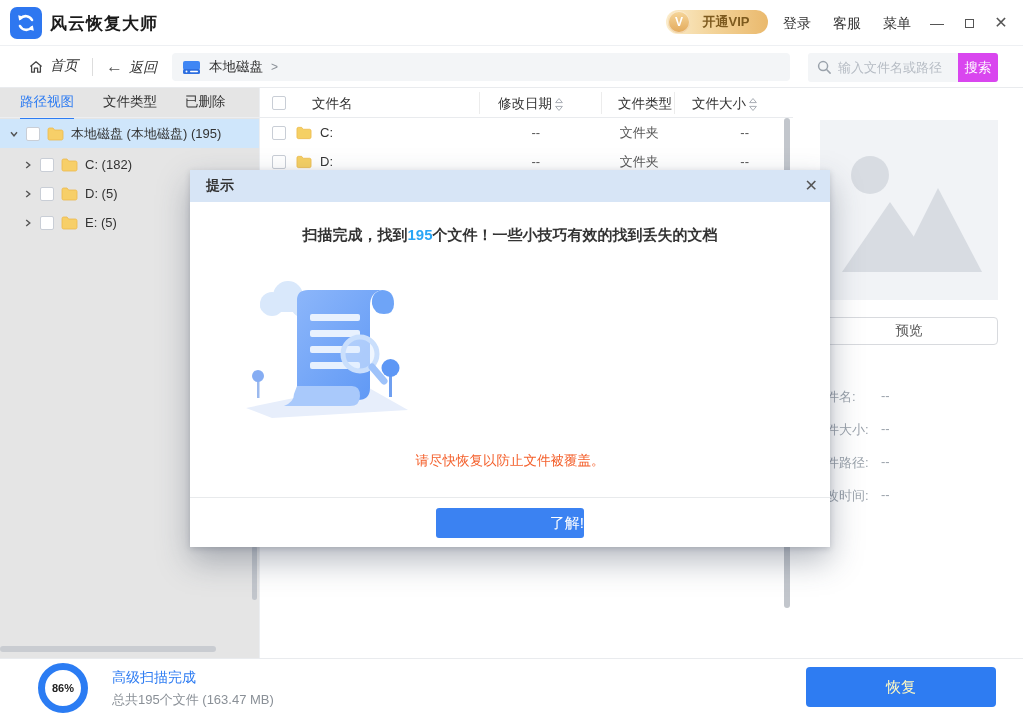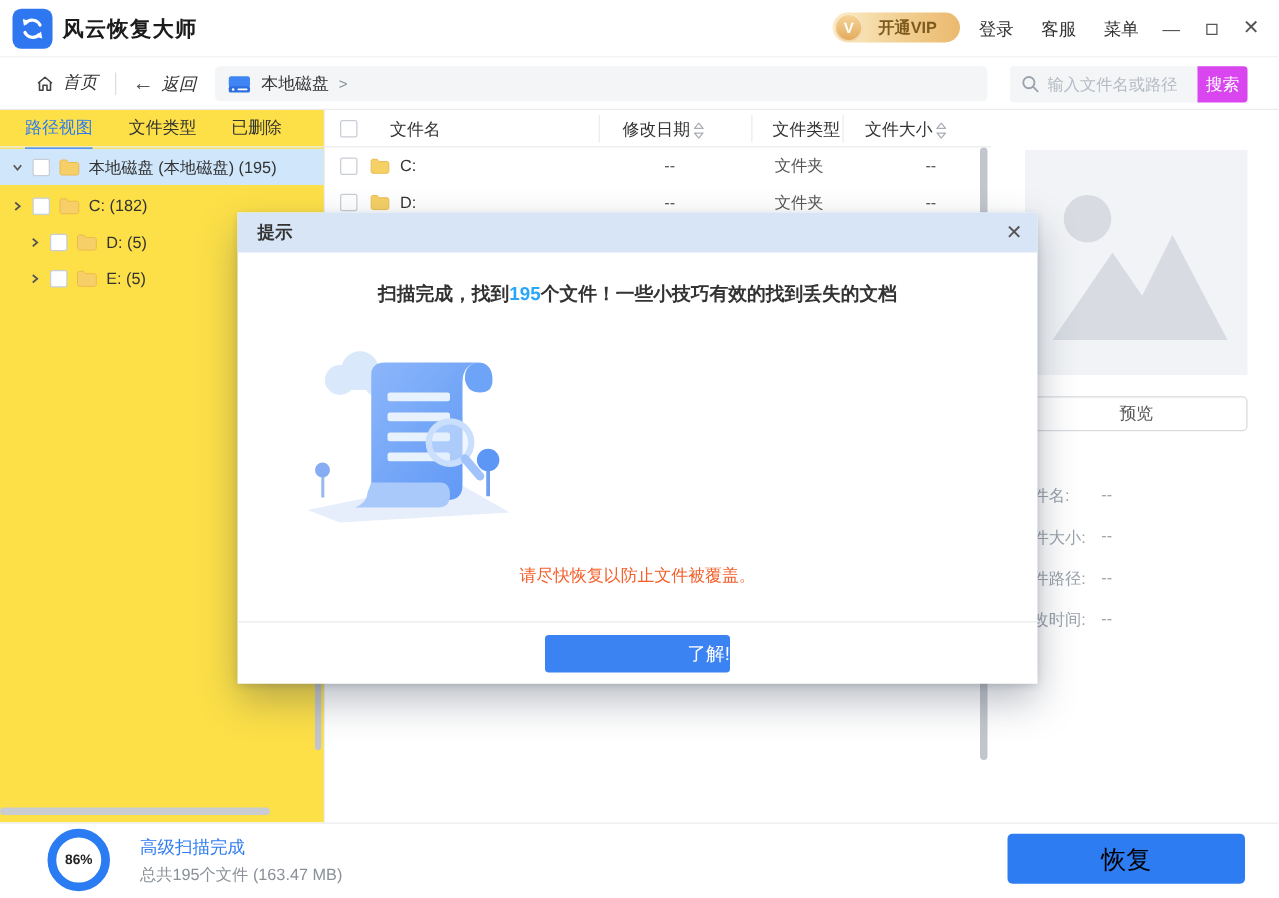--- a/index.html
+++ b/index.html
@@ -26,21 +26,21 @@
   .back-arrow { font-size:17px; color:#555; }
   .breadcrumb-bar { position:absolute; left:172px; top:7px; width:618px; height:28px; background:#f3f5f7; border-radius:4px; display:flex; align-items:center; padding-left:10px; gap:8px; }
   .crumb { font-size:13.5px; color:#333; cursor:pointer; }
   .crumb-sep { font-size:12px; color:#8a9097; }
   .searchbox { position:absolute; left:808px; top:7px; width:190px; height:29px; background:#f3f5f7; border-radius:3px; display:flex; align-items:center; }
   .searchbox input { border:none; outline:none; background:transparent; font-size:13px; color:#333; width:112px; font-family:inherit; }
   .searchbox input::placeholder { color:#b6bcc4; }
   .search-btn { position:absolute; right:0; top:0; width:40px; height:29px; background:#d946ef; color:#fff; font-size:13.5px; border:none; border-radius:0 3px 3px 0; cursor:pointer; font-family:inherit; }
 
   
-  .sidebar { position:absolute; top:88px; left:0; width:260px; bottom:60px; background:#fde047; border-right:1px solid #eceef1; }
+  .sidebar { position:absolute; top:88px; left:0; width:260px; bottom:60px; background:#e5e5e5; border-right:1px solid #eceef1; }
   .tabs { position:absolute; top:0; left:0; right:0; height:30px; border-bottom:1px solid #eceef1; }
   .tab { position:absolute; top:5px; font-size:13.5px; color:#333; cursor:pointer; padding-bottom:7px; }
   .tab.active { color:#2e7cf2; border-bottom:2px solid #2e7cf2; }
   .tree-row { position:absolute; left:0; width:100%; height:29px; display:flex; align-items:center; cursor:pointer; }
   .tree-row.selected { background:#cfe6fb; }
   .chk { width:14px; height:14px; border:1px solid #c9ced6; border-radius:2px; background:#fff; flex:0 0 14px; cursor:pointer; }
   .tree-label { font-size:13px; color:#333; margin-left:7px; white-space:nowrap; }
   .chev { width:12px; display:flex; justify-content:center; }
   .v-thumb { position:absolute; border-radius:3px; background:#c2c6cc; }
 
@@ -60,21 +60,21 @@
   .preview-btn { position:absolute; left:27px; top:229px; width:178px; height:28px; background:#fff; border:1px solid #d8dade; border-radius:4px; font-size:13.5px; color:#555; cursor:pointer; font-family:inherit; }
   .field { position:absolute; left:20px; font-size:13px; color:#9aa2ab; white-space:nowrap; }
   .field .val { position:absolute; left:68px; color:#9aa2ab; }
 
   
   .hscroll { position:absolute; left:0; top:646px; width:216px; height:6px; background:#c9ccd1; border-radius:3px; z-index:6; }
   .bottombar { position:absolute; left:0; bottom:0; width:100%; height:60px; background:#fff; border-top:1px solid #e9ebee; z-index:5; }
   .progress-ring { position:absolute; left:38px; top:4px; width:50px; height:50px; border:7px solid #2b7cf3; border-radius:50%; background:#fff; display:flex; align-items:center; justify-content:center; font-size:11px; font-weight:bold; color:#222; }
   .status-1 { position:absolute; left:112px; top:10px; font-size:14px; color:#2e7cf2; }
   .status-2 { position:absolute; left:112px; top:32px; font-size:13px; color:#8a9097; }
-  .recover-btn { position:absolute; left:806px; top:8px; width:190px; height:40px; background:#2e7cf2; border:none; border-radius:4px; color:#000000; font-size:20px; cursor:pointer; font-family:inherit; }
+  .recover-btn { position:absolute; left:806px; top:8px; width:190px; height:40px; background:#2e7cf2; border:none; border-radius:4px; color:#fef9c3; font-size:15px; cursor:pointer; font-family:inherit; }
 
   
   .modal { position:absolute; left:190px; top:170px; width:640px; height:377px; background:#fff; z-index:50;
     box-shadow:0 14px 30px rgba(50,60,80,.35), 0 2px 6px rgba(50,60,80,.2); }
   .modal-header { position:absolute; top:0; left:0; right:0; height:32px; background:#d7e5f6; display:flex; align-items:center; }
   .modal-title { margin-left:16px; font-size:14px; font-weight:bold; color:#333; }
   .modal-close { position:absolute; right:12px; top:6px; font-size:16px; color:#555; cursor:pointer; }
   .modal-headline { position:absolute; top:56px; left:0; right:0; text-align:center; font-size:15px; font-weight:bold; color:#333; }
   .hl-count { color:#29a6f6; }
   .illustration { position:absolute; left:52px; top:98px; }
@@ -158,21 +158,21 @@
             <path d="M2 3.2 L5 6.8 L8 3.2" stroke="#555" stroke-width="1.4" fill="none"></path>
           </svg>
       </span>
       <span class="chk" style="margin-left:6px;"></span>
       <svg width="17" height="14" viewBox="0 0 17 14" style="margin-left:7px;">
         <path d="M1 2.5 C1 1.7 1.7 1 2.5 1 H6 L7.6 3 H14.5 C15.3 3 16 3.7 16 4.5 V11.5 C16 12.3 15.3 13 14.5 13 H2.5 C1.7 13 1 12.3 1 11.5 Z" fill="#f7cf68" stroke="#ecb94e" stroke-width="0.8"></path>
       </svg>
       <span class="tree-label">本地磁盘 (本地磁盘) (195)</span>
     </div>
 
-    <div class="tree-row" style="top:62px; padding-left:8px;">
+    <div class="tree-row" style="top:62px; padding-left:22px;">
       <span class="chev">
         <svg width="10" height="10" viewBox="0 0 10 10">
             <path d="M3.2 2 L6.8 5 L3.2 8" stroke="#555" stroke-width="1.4" fill="none"></path>
           </svg>
       </span>
       <span class="chk" style="margin-left:6px;"></span>
       <svg width="17" height="14" viewBox="0 0 17 14" style="margin-left:7px;">
         <path d="M1 2.5 C1 1.7 1.7 1 2.5 1 H6 L7.6 3 H14.5 C15.3 3 16 3.7 16 4.5 V11.5 C16 12.3 15.3 13 14.5 13 H2.5 C1.7 13 1 12.3 1 11.5 Z" fill="#f7cf68" stroke="#ecb94e" stroke-width="0.8"></path>
       </svg>
       <span class="tree-label">C: (182)</span>

